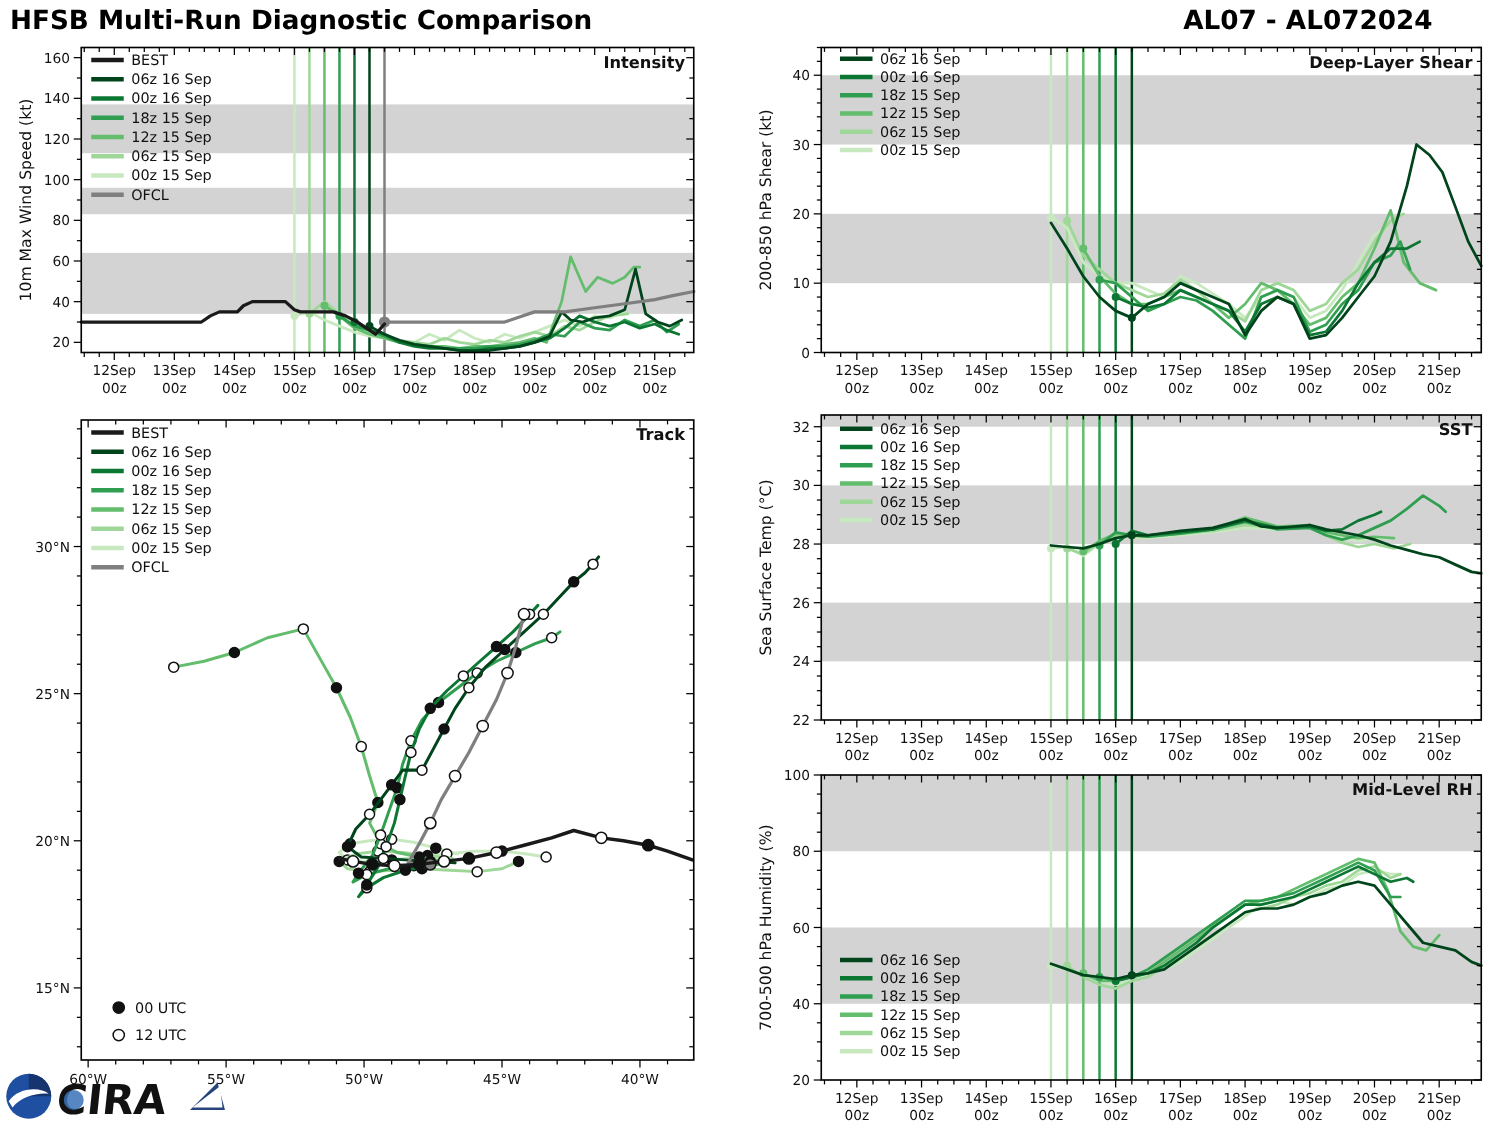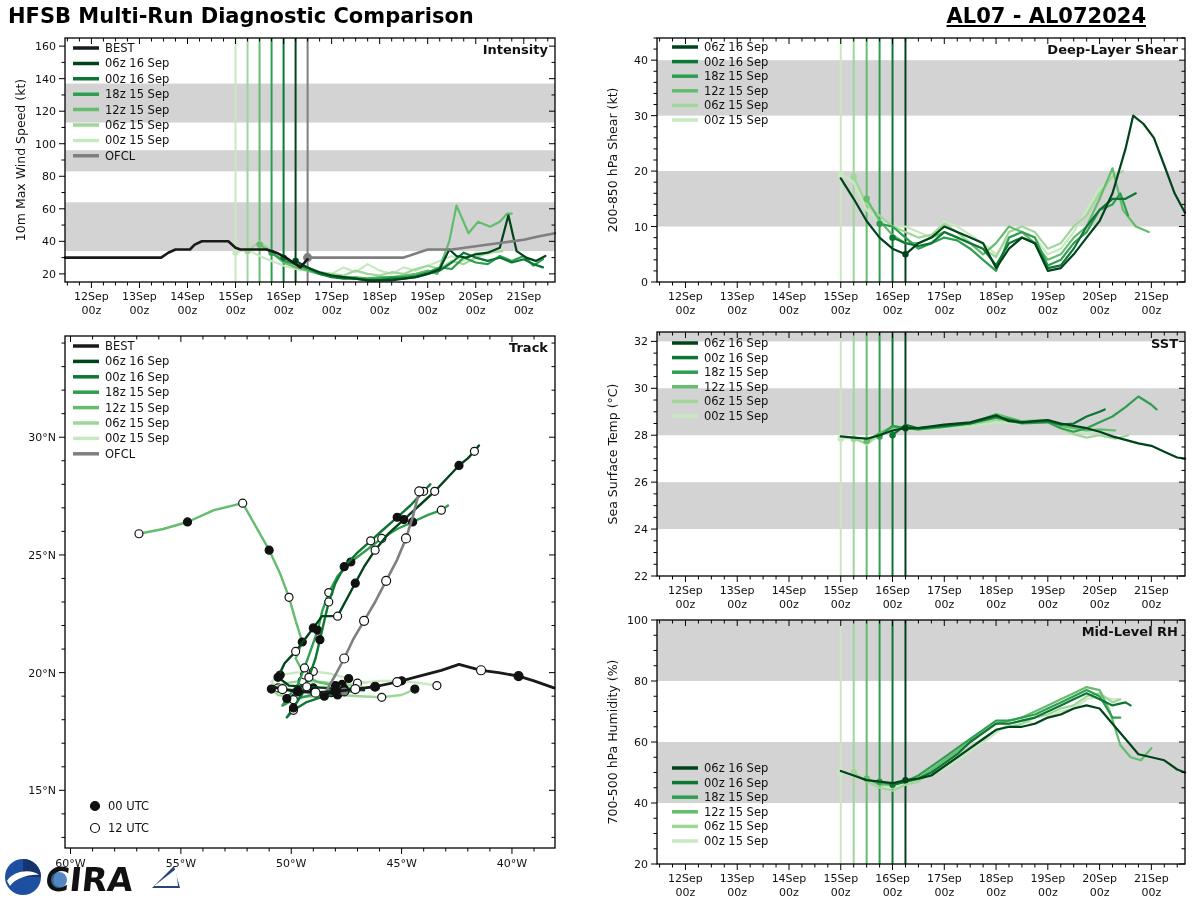--- a/index.html
+++ b/index.html
@@ -1,20 +1,20 @@
 <!DOCTYPE html>
 <html><head>
 <meta charset="utf-8">
 <style>
   html,body{margin:0;padding:0;background:#fff;}
   #stage{position:relative;width:1200px;height:900px;background:#fff;overflow:hidden;
-         font-family:"DejaVu Sans","Liberation Sans",sans-serif;border-radius:32px;}
+         font-family:"DejaVu Sans","Liberation Sans",sans-serif;}
   .title{position:absolute;top:4px;font-size:21px;font-weight:bold;color:#000;}
   #ltitle{left:8px;}
-  #rtitle{right:54px;text-decoration:underline;}
+  #rtitle{right:54px;}
   svg text{font-family:"DejaVu Sans","Liberation Sans",sans-serif;fill:#111;}
   #logos{position:absolute;left:2px;top:856px;width:210px;height:44px;}
 </style>
 </head>
 <body>
 
 <div id="stage">
   <div class="title" id="ltitle">HFSB Multi-Run Diagnostic Comparison</div>
   <div class="title" id="rtitle">AL07 - AL072024</div>
   <svg id="chart" width="1200" height="900" viewBox="0 0 1200 900">

